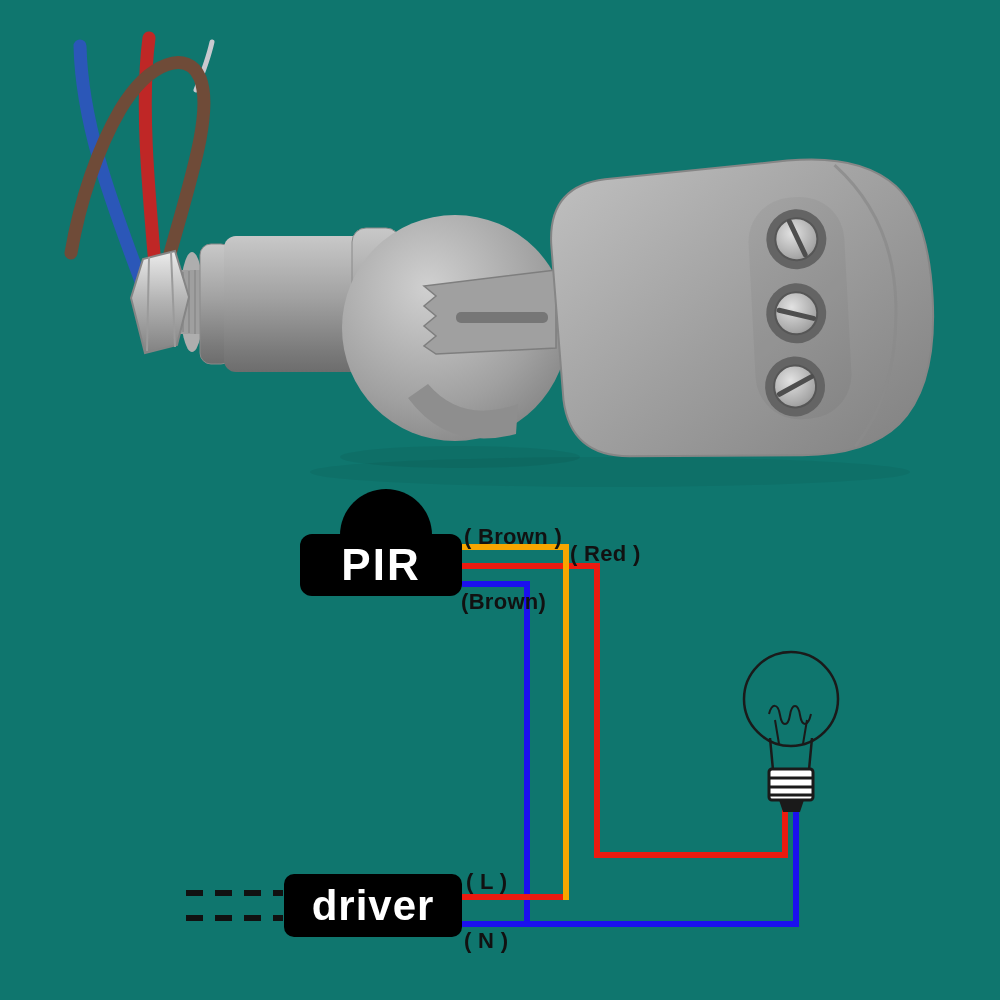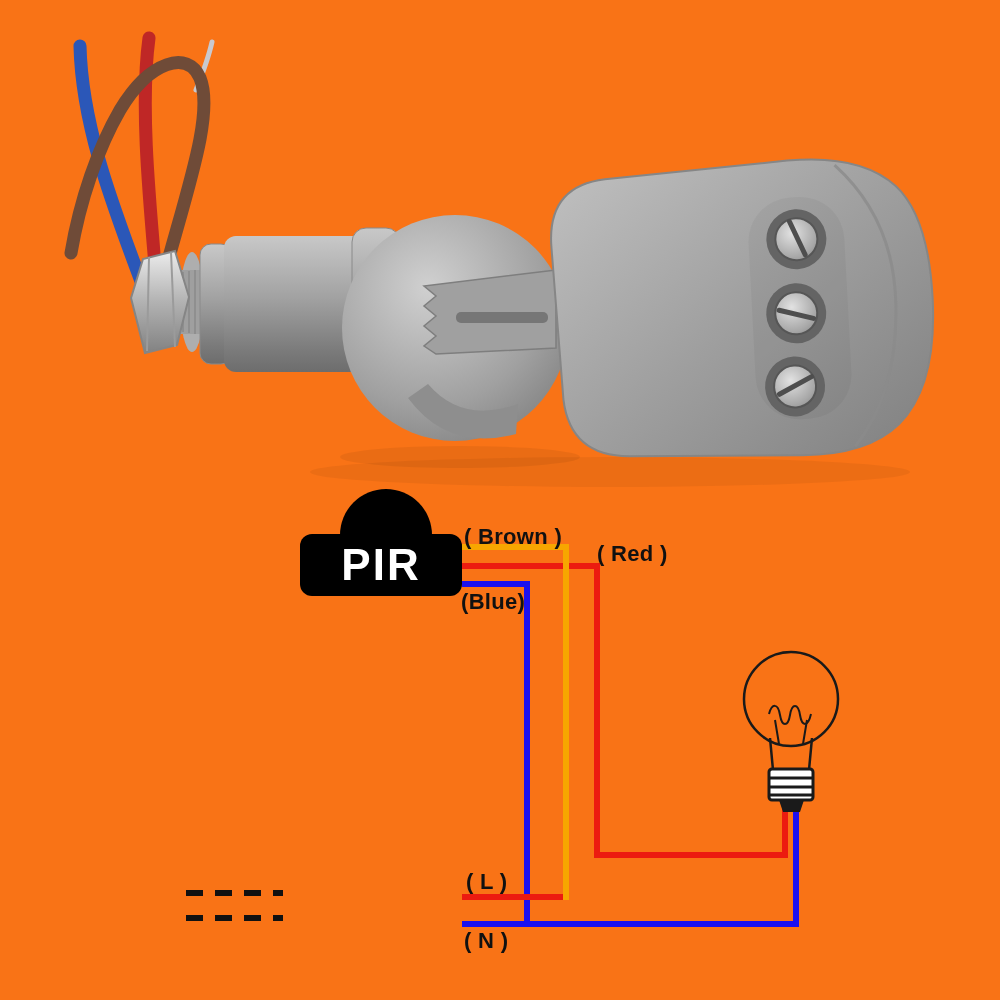--- a/index.html
+++ b/index.html
@@ -1,38 +1,38 @@
 <!DOCTYPE html>
 <html><head>
 <meta charset="utf-8">
 <style>
   html,body{margin:0;padding:0;background:#fff;}
   .canvas{
-    position:relative;width:1000px;height:1000px;background:#f97316;overflow:hidden;
+    position:relative;width:1000px;height:1000px;background:#0f766e;overflow:hidden;
     font-family:"Liberation Sans",sans-serif;
   }
   .layer{position:absolute;left:0;top:0;width:1000px;height:1000px;}
   .blackbox{
     position:absolute;background:#000;color:#fff;
     display:flex;align-items:center;justify-content:center;
   }
   .pir-box{left:300px;top:534px;width:162px;height:62px;border-radius:12px;}
   .pir-box span{font-size:44px;font-weight:600;letter-spacing:2px;}
   .pir-dome{
     position:absolute;left:340px;top:489px;width:92px;height:47px;
     background:#000;border-radius:46px 46px 0 0;
   }
   .driver-box{left:284px;top:874px;width:178px;height:63px;border-radius:10px;}
   .driver-box span{font-size:42px;font-weight:600;letter-spacing:1px;}
   .wire-label{
     position:absolute;font-size:22px;font-weight:700;color:#111;
     letter-spacing:.3px;white-space:pre;
   }
   .lbl-brown{left:464px;top:524px;}
-  .lbl-red{left:597px;top:541px;}
+  .lbl-red{left:570px;top:541px;}
   .lbl-blue{left:461px;top:589px;}
   .lbl-live{left:466px;top:869px;}
   .lbl-neutral{left:464px;top:928px;}
 </style>
 </head>
 <body>
 
 <div class="canvas">
 
   <svg class="layer" viewBox="0 0 1000 1000">
@@ -139,20 +139,23 @@
         <path d="M 779 800 L 783 812 L 800 812 L 804 800 Z" fill="#1a1a1a" stroke="none"></path>
       </g>
     </g>
   </svg>
 
   <div class="pir-dome"></div>
   <div class="blackbox pir-box">
     <span>PIR</span>
   </div>
 
+  <div class="blackbox driver-box">
+    <span>driver</span>
+  </div>
 
   <div class="wire-label lbl-brown">( Brown )</div>
   <div class="wire-label lbl-red">( Red )</div>
-  <div class="wire-label lbl-blue">(Blue)</div>
+  <div class="wire-label lbl-blue">(Brown)</div>
   <div class="wire-label lbl-live">( L )</div>
   <div class="wire-label lbl-neutral">( N )</div>
 
 </div>
 
 </body></html>

